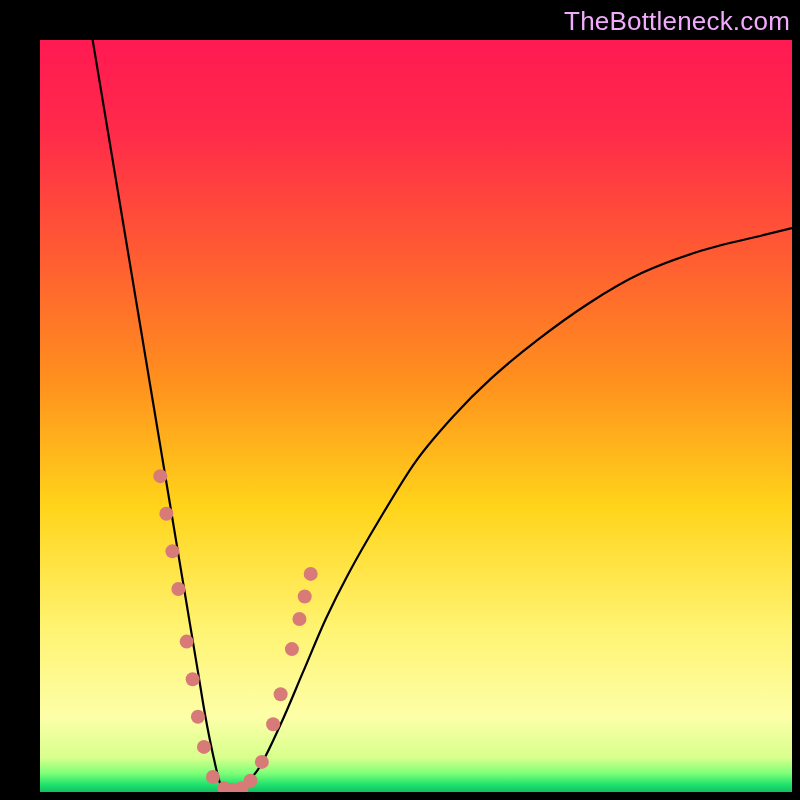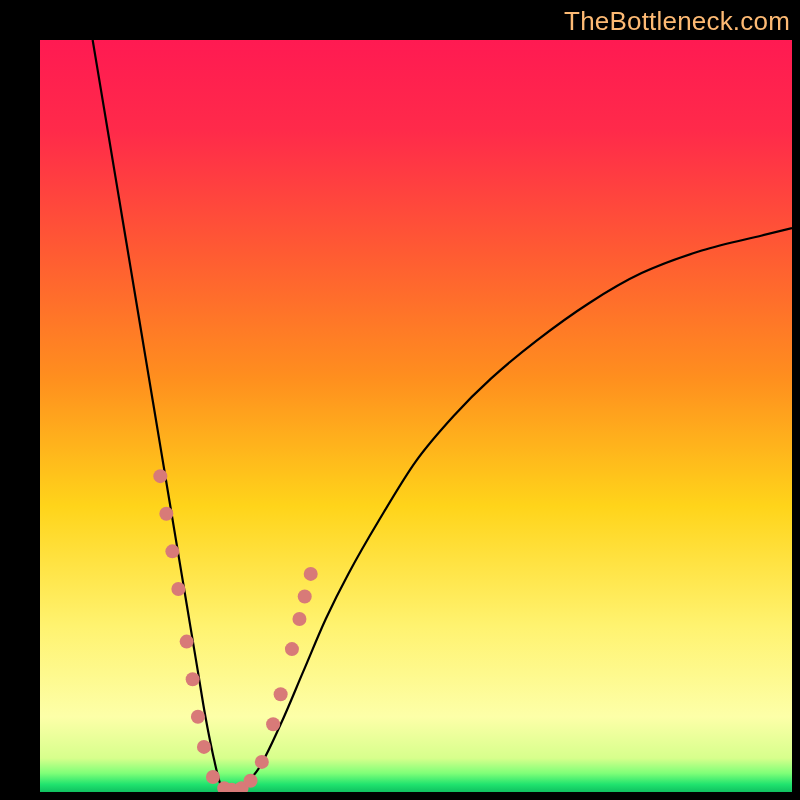--- a/index.html
+++ b/index.html
@@ -22,21 +22,21 @@
     width: 752px;
     height: 752px;
     overflow: hidden;
   }
   .watermark {
     position: absolute;
     top: 6px;
     right: 10px;
     font-family: Arial, Helvetica, sans-serif;
     font-size: 26px;
-    color: #fdba74;
+    color: #f0abfc;
     letter-spacing: 0.2px;
     text-align: right;
   }
   svg.curve {
     position: absolute;
     inset: 0;
     width: 100%;
     height: 100%;
     pointer-events: none;
   }

